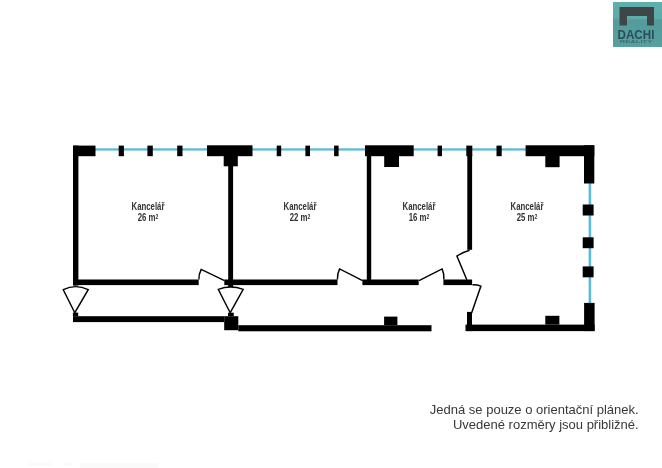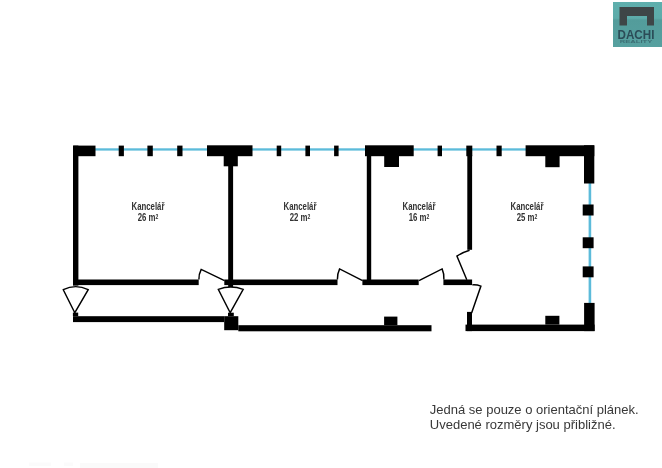--- a/index.html
+++ b/index.html
@@ -76,21 +76,21 @@
   <rect x="29" y="462.5" width="22" height="3.5" fill="#fbfbfb"></rect>
   <rect x="64" y="462.5" width="9" height="3.5" fill="#fbfbfb"></rect>
   <rect x="80" y="463" width="78" height="5" fill="#fafafa"></rect>
 </svg>
 
 <div class="lbl" style="left:88.2px;top:201.1px;">Kancelář<br>26 m<sup>2</sup></div>
 <div class="lbl" style="left:239.5px;top:201.1px;">Kancelář<br>22 m<sup>2</sup></div>
 <div class="lbl" style="left:359.4px;top:201.1px;">Kancelář<br>16 m<sup>2</sup></div>
 <div class="lbl" style="left:467px;top:201.1px;">Kancelář<br>25 m<sup>2</sup></div>
 
-<div class="abs" style="left:429.8px;top:401.9px;font-size:13px;line-height:15.6px;color:#383838;white-space:nowrap;">
+<div class="abs" style="left:429.8px;top:401.9px;font-size:13px;line-height:15.6px;color:#383838;white-space:nowrap;text-align:right;">
 Jedná se pouze o orientační plánek.<br>Uvedené rozměry jsou přibližné.</div>
 
 <div class="abs" style="left:613px;top:2px;width:46px;height:45px;background:linear-gradient(180deg,#5fafad 0%,#5dacaa 36%,#539c9b 40%,#56a09f 100%);padding-left:10px;">
   <svg class="abs" style="left:0;top:0" width="46" height="45" viewBox="0 0 46 45">
     <path d="M 6.5 5 L 41 5 L 41 23.5 L 34 23.5 L 34 14 L 14 14 L 14 23.5 L 6.5 23.5 Z" fill="#3e4647"></path>
     <text x="23" y="36.6" font-family="Liberation Sans, sans-serif" font-size="12.5" font-weight="bold" fill="#2b4c57" text-anchor="middle" textLength="36.8" lengthAdjust="spacingAndGlyphs">DACHI</text>
     <text x="23" y="41.2" font-family="Liberation Sans, sans-serif" font-size="3.5" font-weight="bold" fill="#2b4c57" fill-opacity="0.6" text-anchor="middle" textLength="32.5" lengthAdjust="spacingAndGlyphs">REALITY</text>
   </svg>
 </div>
 

